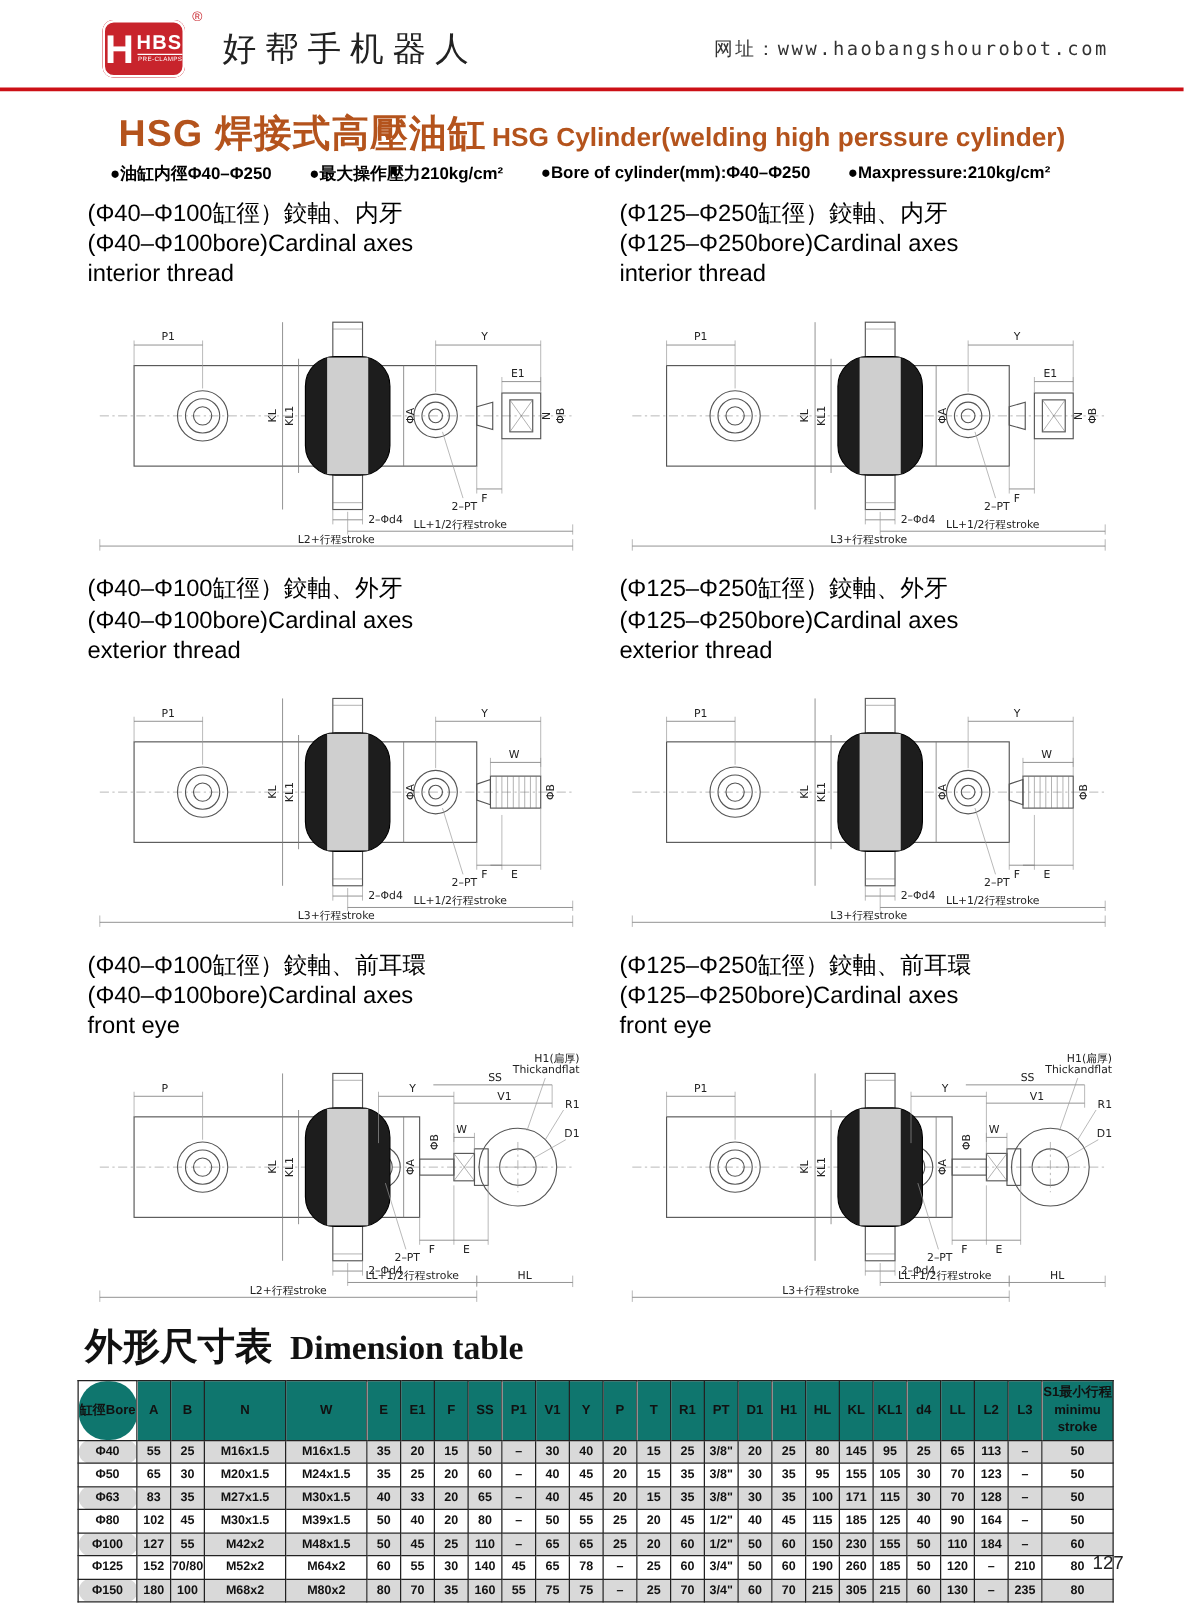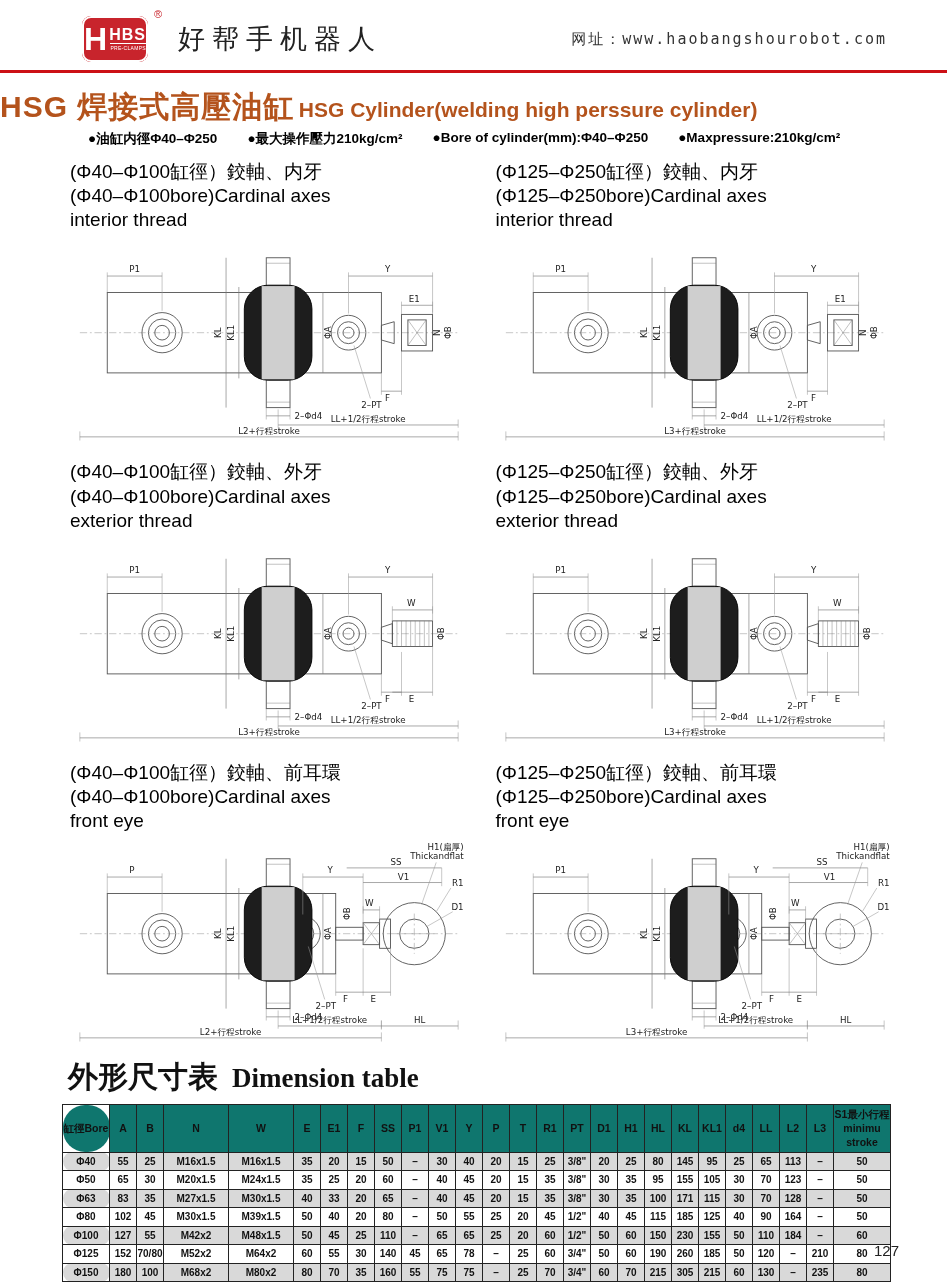--- a/index.html
+++ b/index.html
@@ -16,21 +16,21 @@
   .logo-h{font-size:32px;font-weight:bold;line-height:1;}
   .logo-right{display:flex;flex-direction:column;align-items:flex-end;}
   .logo-hbs{font-size:16px;font-weight:bold;letter-spacing:1px;line-height:1;}
   .logo-sub{font-size:5px;border-top:1px solid #fff;padding-top:1px;letter-spacing:.3px;white-space:nowrap;}
   .logo-reg{position:absolute;top:-8px;right:-14px;color:#c8242c;font-size:11px;}
   .company{font-size:27px;letter-spacing:7px;margin-left:30px;color:#222;}
   .website{margin-left:auto;font-size:15px;letter-spacing:2px;color:#333;
            font-family:"DejaVu Sans Mono","Liberation Mono",monospace;}
   .red-rule{height:3px;background:#cc1016;width:100%;}
   
-  .title-block{text-align:left;margin-top:14px;}
+  .title-block{text-align:center;margin-top:14px;}
   .title-zh{font-size:30px;font-weight:bold;color:#b4531c;letter-spacing:1px;}
   .title-en{font-size:21px;font-weight:bold;color:#b4531c;}
   .bullets{display:flex;gap:30px;justify-content:flex-start;padding-left:88px;margin-top:2px;
            font-size:13.5px;font-weight:bold;color:#000;}
   
   .figures{display:grid;grid-template-columns:1fr 1fr;column-gap:22px;row-gap:14px;
            padding:12px 48px 0 70px;}
   .figure .cap{font-size:19px;line-height:1.27;color:#000;}
   .figure svg{width:398px;height:212px;display:block;margin-top:2px;}
   .figure svg text{font-size:9.5px;fill:#222;font-family:"DejaVu Sans",sans-serif;}

